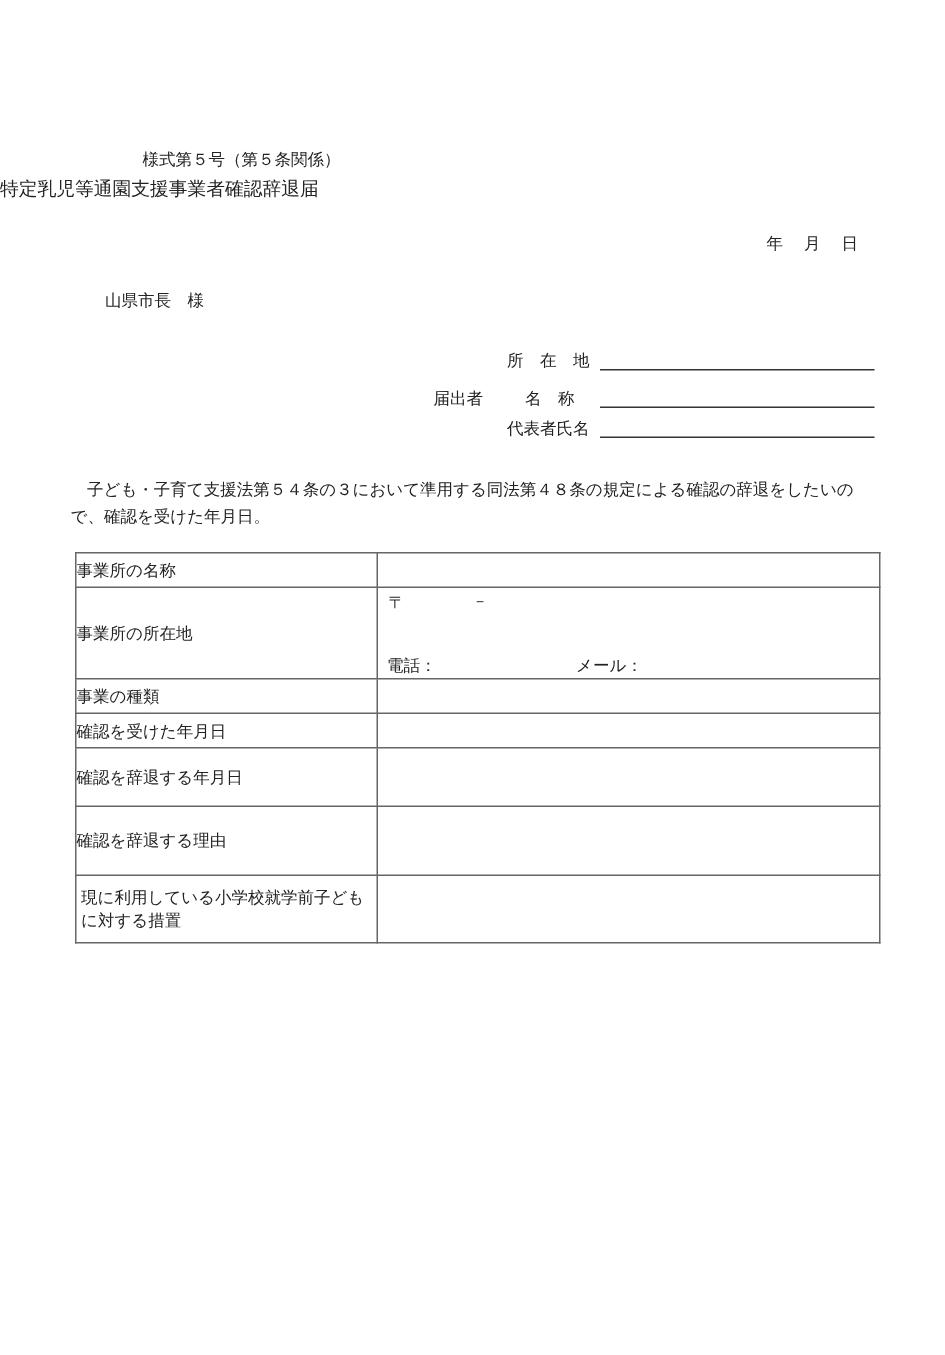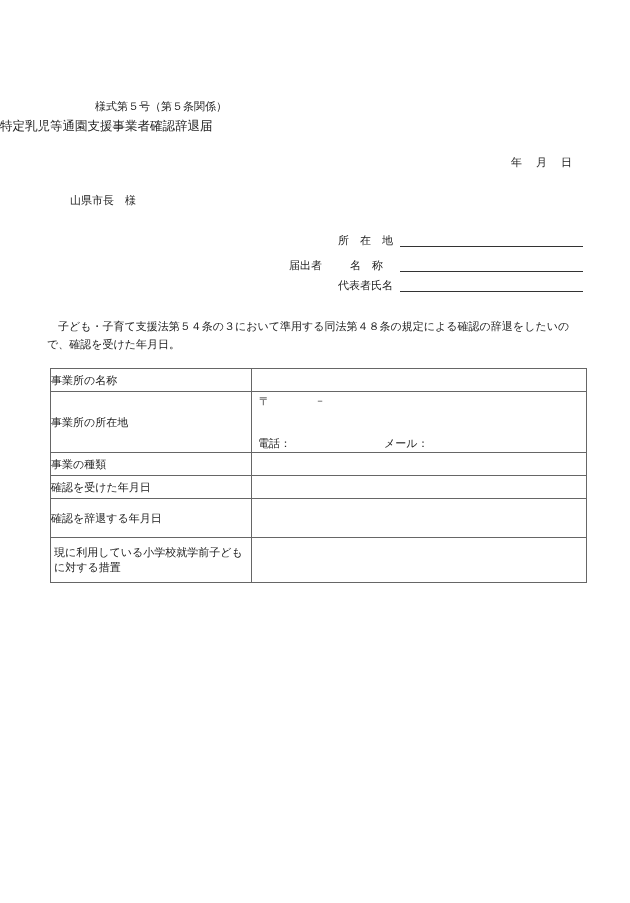--- a/index.html
+++ b/index.html
@@ -95,18 +95,22 @@
     <td></td>
   </tr>
   <tr class="r4">
     <td class="lbl">確認を受けた年月日</td>
     <td></td>
   </tr>
   <tr class="r5">
     <td class="lbl">確認を辞退する年月日</td>
     <td></td>
   </tr>
+  <tr class="r6">
+    <td class="lbl">確認を辞退する理由</td>
+    <td></td>
+  </tr>
   <tr class="r7">
     <td class="lbl left">現に利用している小学校就学前子どもに対する措置</td>
     <td></td>
   </tr>
 </tbody>
   </table>
 
 </body></html>

